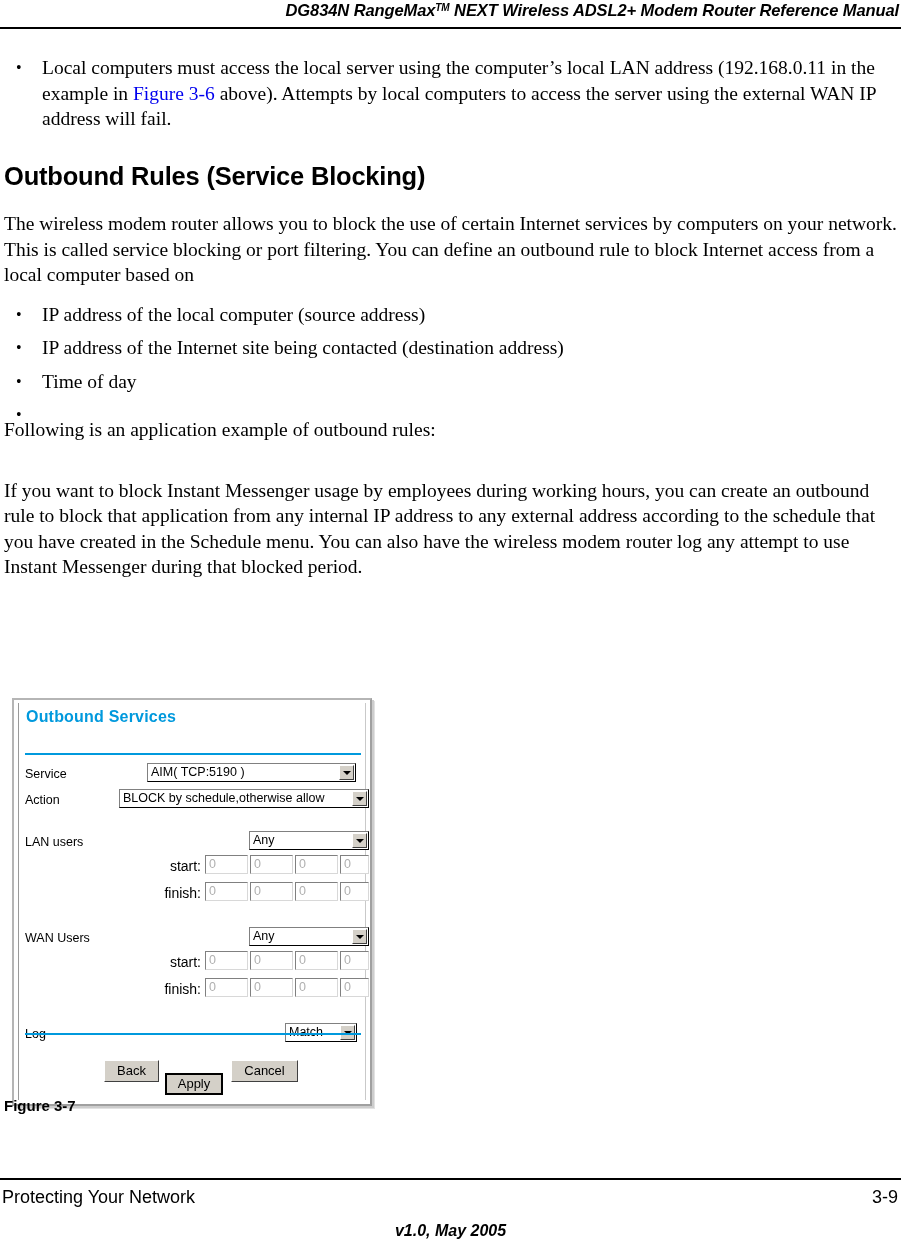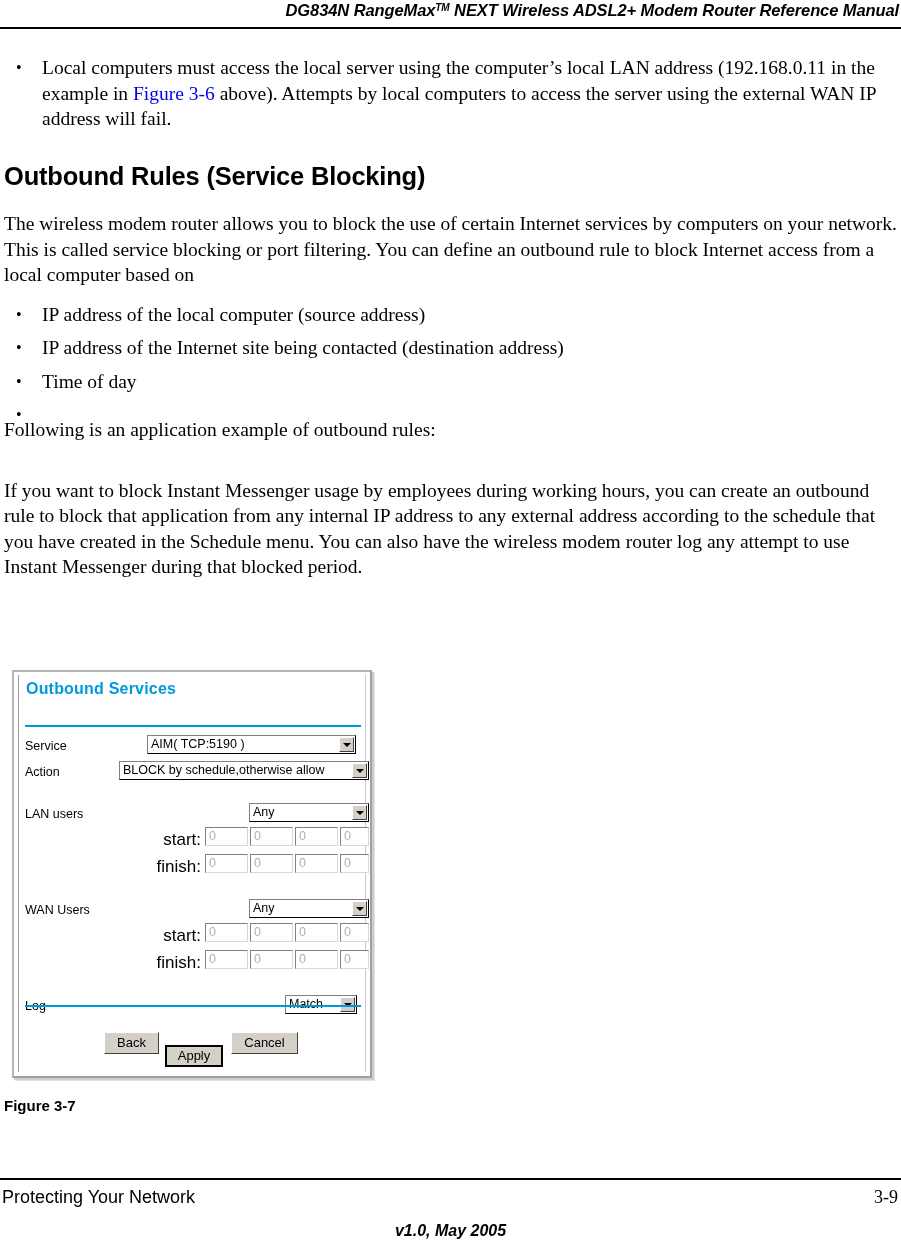--- a/index.html
+++ b/index.html
@@ -110,21 +110,21 @@
   .sp-2 { height: 20px; }
   .sp-3 { height: 14px; }
   .sp-4 { height: 15px; }
   .sp-5 { height: 19px; }
   .sp-6 { height: 16px; }
 
   
   .figure-block {
     position: absolute;
     left: 2px;
-    top: 670px;
+    top: 698px;
     width: 370px;
     padding-left: 10px;
   }
   .router-panel {
     position: relative;
     width: 360px;
     height: 408px;
     background: #ffffff;
     border-top: 2px solid #b5b5b5;
     border-left: 2px solid #b5b5b5;
@@ -162,21 +162,21 @@
   .blue-rule.bottom { top: 330px; }
 
   .row-label {
     position: absolute;
     left: 6px;
     font-size: 12.5px;
     white-space: nowrap;
   }
   .inline-label {
     position: absolute;
-    font-size: 17px;
+    font-size: 14px;
     white-space: nowrap;
     text-align: right;
   }
 
   
   .win-select {
     position: absolute;
     box-sizing: border-box;
     height: 19px;
     background: #ffffff;
@@ -282,21 +282,21 @@
     position: absolute;
     left: 2px;
     top: 1187px;
     font-family: "Liberation Sans", sans-serif;
     font-size: 18px;
   }
   .footer-right {
     position: absolute;
     right: 3px;
     top: 1187px;
-    font-family: Liberation Serif, serif;
+    font-family: Liberation Sans, sans-serif;
     font-size: 18px;
   }
   .footer-version {
     position: absolute;
     left: 0px;
     top: 1222px;
     width: 901px;
     text-align: center;
     font-family: "Liberation Sans", sans-serif;
     font-style: italic;

